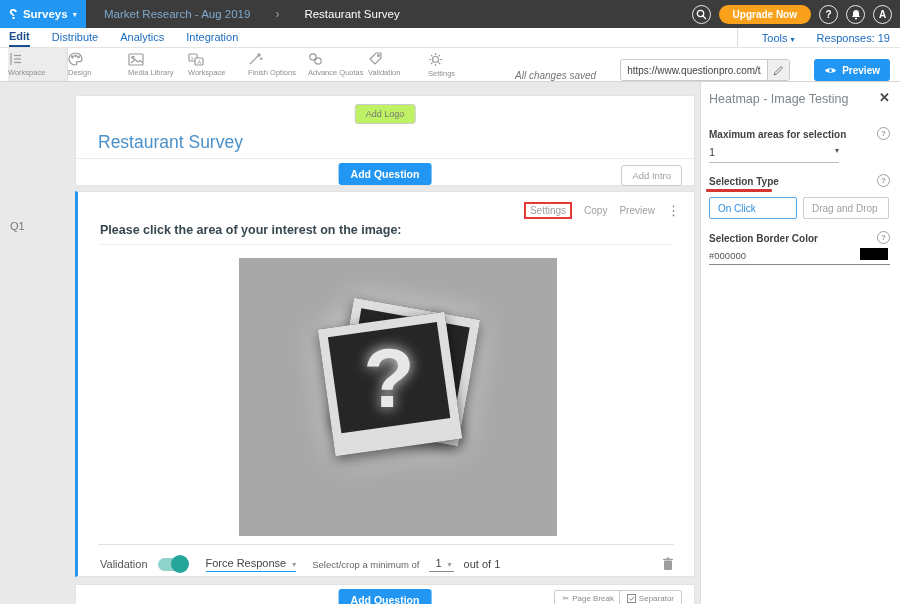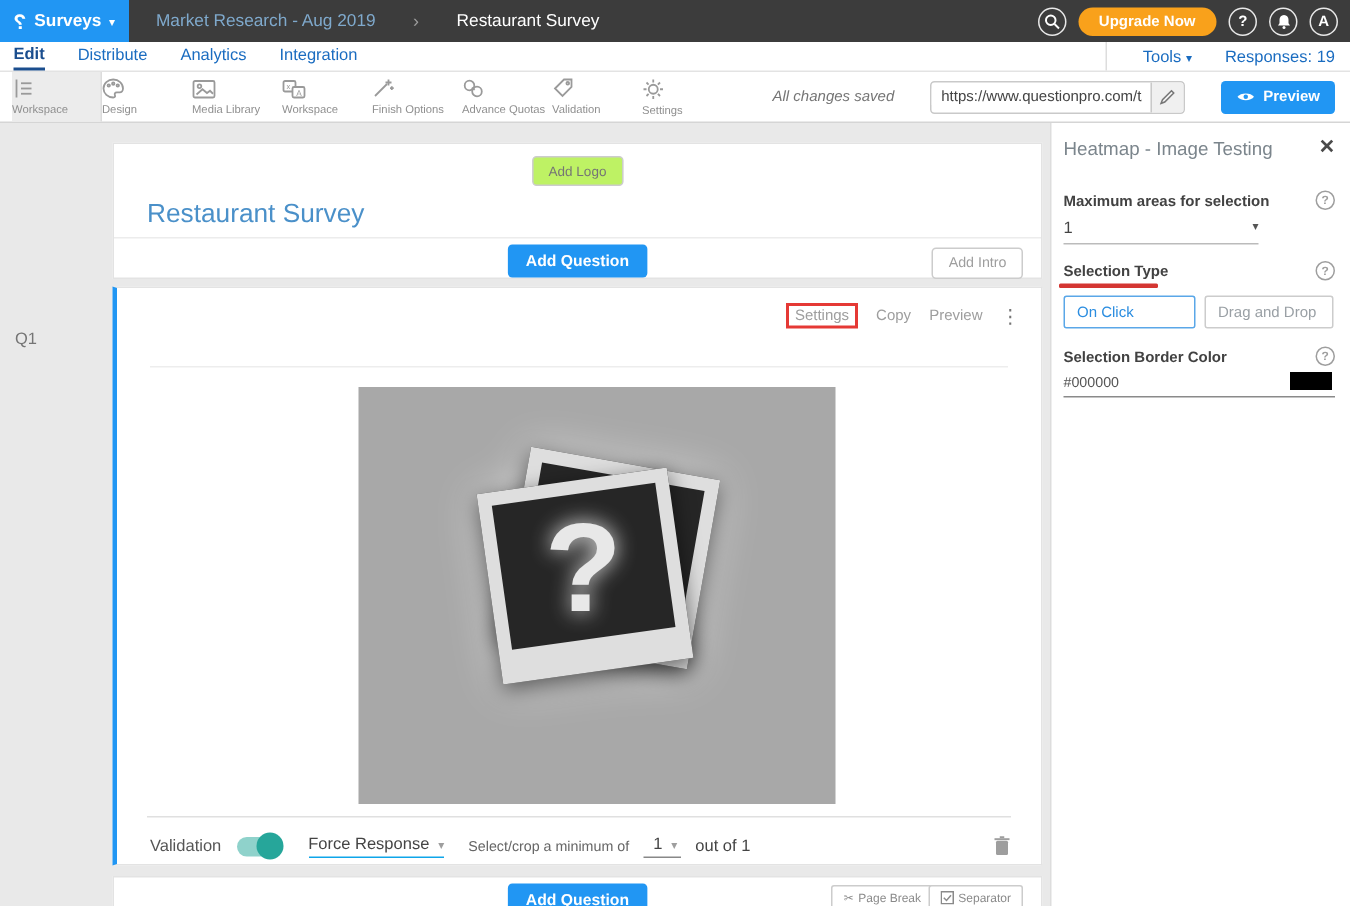--- a/index.html
+++ b/index.html
@@ -31,21 +31,21 @@
   .tools-link .caret { font-size:8px; }
   .responses { color:#1a6cc0; margin-right:10px; }
 
   
   .toolbar { position:absolute; top:48px; left:0; width:900px; height:34px; background:#fff; border-bottom:1px solid #d5d5d5; display:flex; align-items:stretch; }
   .tb-item { width:60px; display:flex; flex-direction:column; align-items:flex-start; justify-content:center; gap:2px; cursor:pointer; color:#8f8f8f; }
   .tb-item.active { background:#ececec; border-right:1px solid #dcdcdc; }
   .tb-item:first-child { margin-left:8px; }
   .tb-label { font-size:7.5px; white-space:nowrap; }
   .tb-item svg { stroke:#9a9a9a; fill:none; stroke-width:1.2; }
-  .toolbar-right { margin-left:auto; display:flex; align-items:center; gap:24px; padding-right:10px; }
+  .toolbar-right { margin-left:auto; display:flex; align-items:flex-end; gap:24px; padding-right:10px; }
   .saved-status { font-style:italic; font-size:10px; color:#757575; }
   .url-group { display:flex; align-items:center; border:1px solid #c9c9c9; border-radius:3px; overflow:hidden; height:22px; background:#fff; }
   .url-input { border:none; outline:none; font-size:10px; color:#444; width:146px; padding:0 6px; font-family:"Liberation Sans", sans-serif; background:#fff; }
   .url-edit { width:22px; height:22px; background:#f0f0f0; border-left:1px solid #c9c9c9; display:flex; align-items:center; justify-content:center; cursor:pointer; }
   .preview-btn { background:#2196f3; color:#fff; border:none; border-radius:3px; height:22px; padding:0 10px; font-size:10px; font-weight:bold; display:flex; align-items:center; gap:5px; cursor:pointer; font-family:"Liberation Sans", sans-serif; }
 
   
   .qnum { position:absolute; left:10px; top:220px; font-size:11px; color:#757575; }
 
   .header-card { position:absolute; left:75px; top:95px; width:620px; height:91px; background:#fff; border:1px solid #e3e3e3; }
@@ -257,20 +257,21 @@
     <button class="add-intro-btn">Add Intro</button>
   </section>
 
   <section class="question-card">
     <div class="q-actions">
       <span class="q-action boxed">Settings</span>
       <span class="q-action">Copy</span>
       <span class="q-action">Preview</span>
       <span class="q-dots">⋮</span>
     </div>
+    <div class="q-text">Please click the area of your interest on the image:</div>
     <div class="q-text-underline"></div>
 
     <div class="img-placeholder">
       <div class="photo-stack">
         <div class="photo photo-back"></div>
         <div class="photo photo-front">
           <span class="q-mark">?</span>
         </div>
       </div>
     </div>

